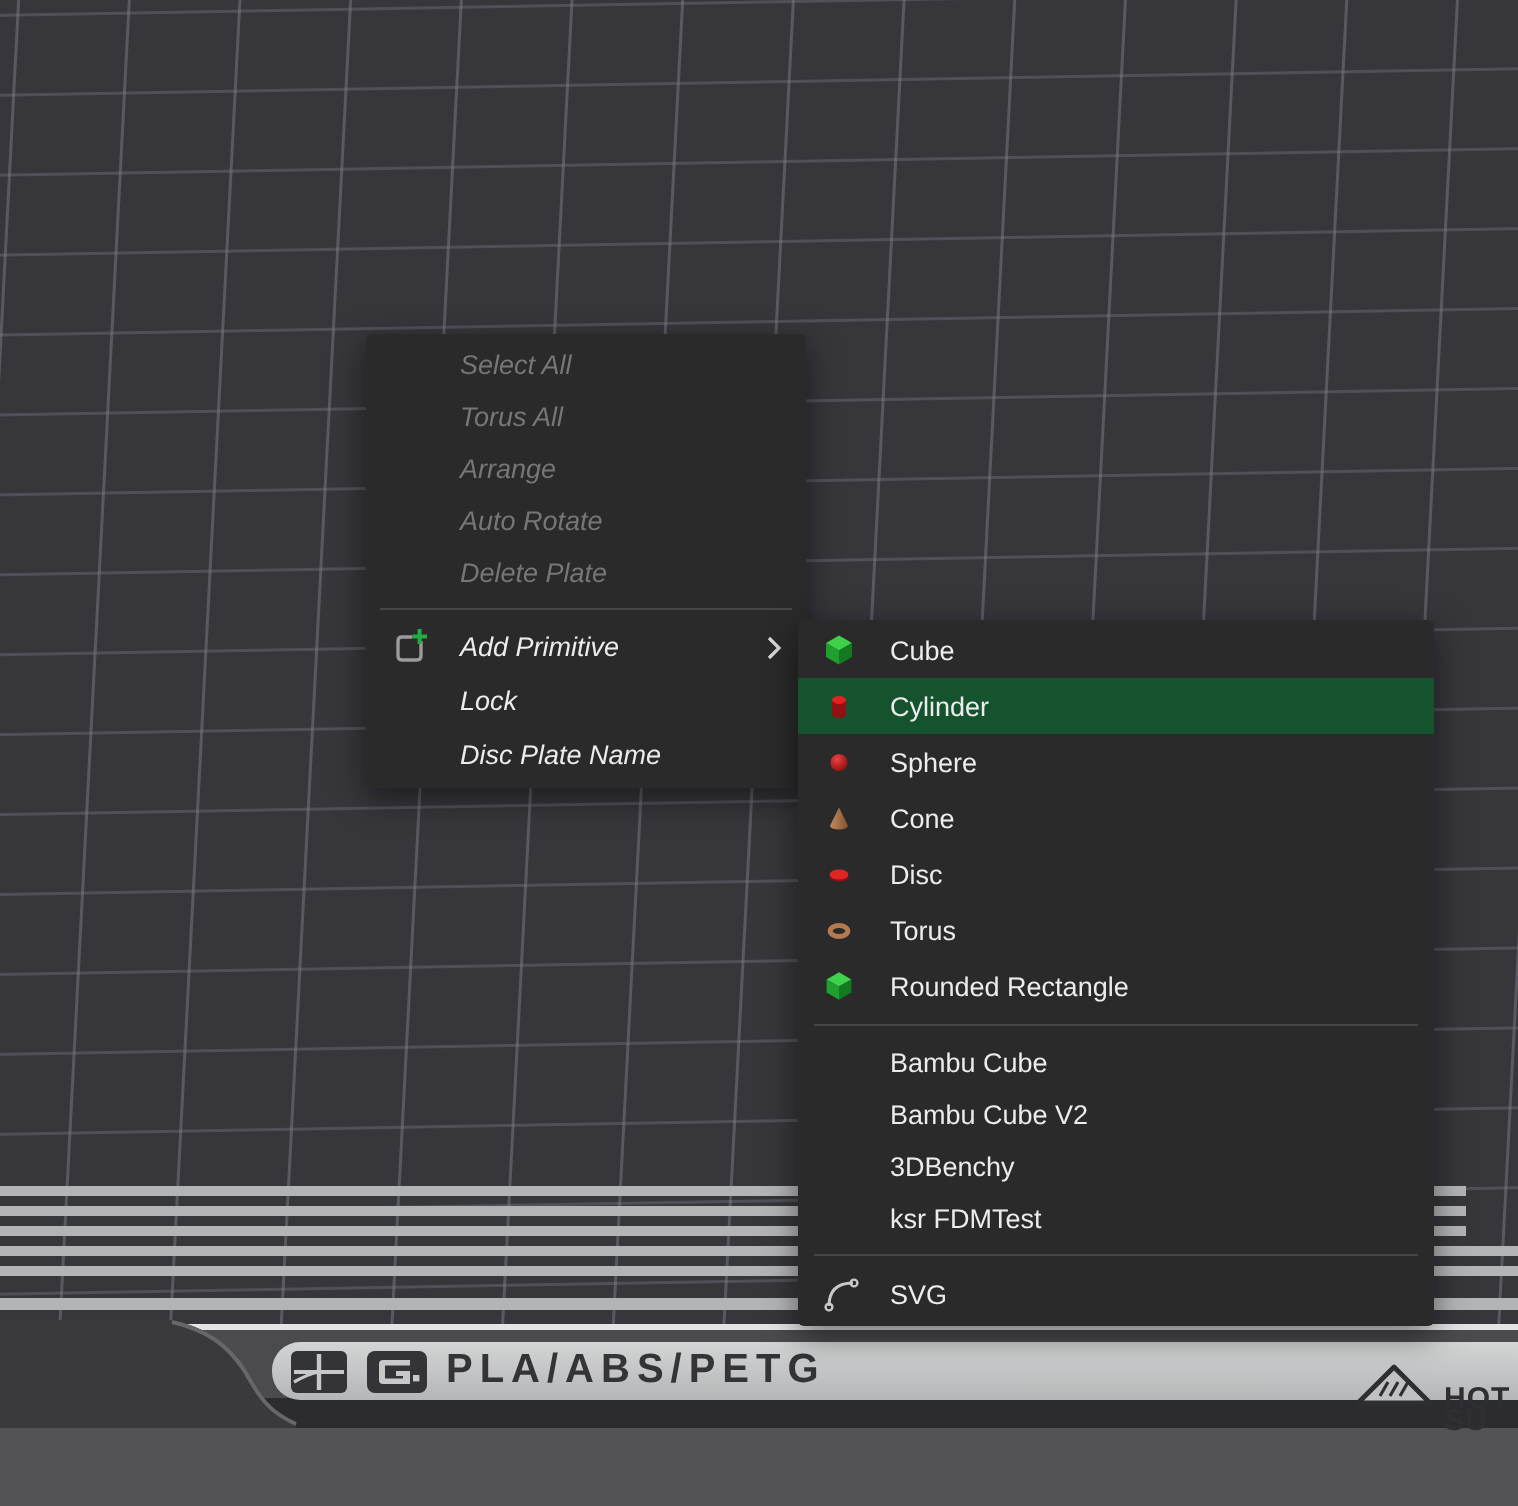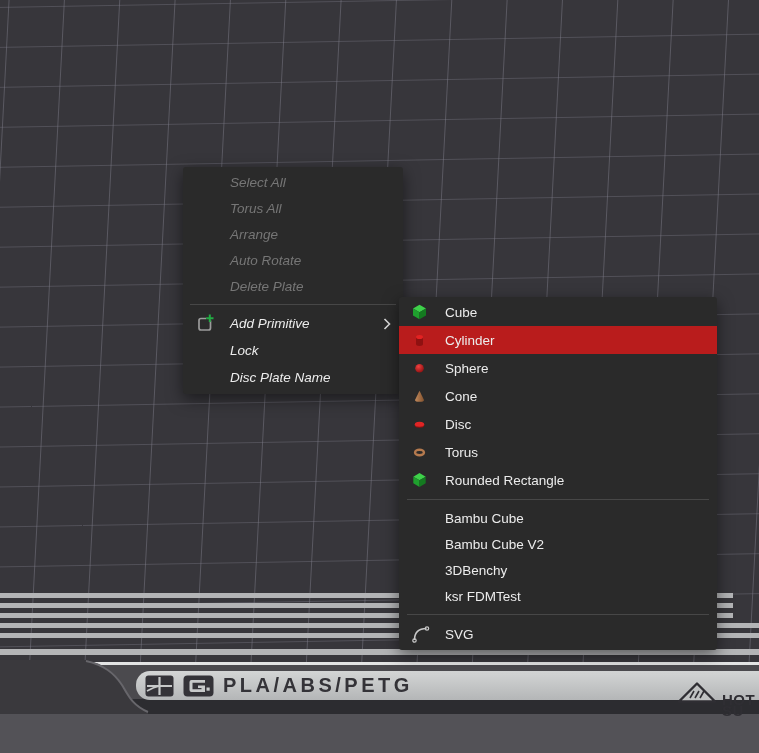--- a/index.html
+++ b/index.html
@@ -45,30 +45,30 @@
     color:#2f2e33;white-space:nowrap;
   }
   .hot-triangle{position:absolute;left:676px;top:680px;}
   
   .menu{
     position:absolute;background:#2a2a2a;border-radius:3px;
     box-shadow:0 5px 16px rgba(0,0,0,.5);
     font-size:13.5px;color:#ececec;
   }
   .menu-main{left:183px;top:167px;width:220px;padding:2px 0 3px 0;font-style:italic;}
-  .menu-sub{left:399px;top:297px;width:318px;padding:1px 0 2px 0;text-align:right;}
+  .menu-sub{left:399px;top:310px;width:318px;padding:1px 0 2px 0;text-align:right;}
   .mi{
     position:relative;display:flex;align-items:center;
     height:26px;padding-left:47px;box-sizing:border-box;cursor:default;
     white-space:nowrap;
   }
   .menu-sub .mi{padding-left:46px;}
   .mi.h28{height:28px;}
   .mi.disabled{color:#767676;}
-  .mi.highlight{background:#b91c1c;}
+  .mi.highlight{background:#14532d;}
   .mi .left-icon{position:absolute;left:12px;top:50%;transform:translateY(-50%);display:flex;}
   .menu-main .left-icon{left:11px;}
   .mi .chevron{position:absolute;right:12px;top:50%;transform:translateY(-50%);display:flex;}
   .sep{height:1px;background:#474747;margin:5px 8px;}
   .menu-main .sep{margin:5px 7px;}
 </style>
 </head>
 <body>
 
 <div class="app">

